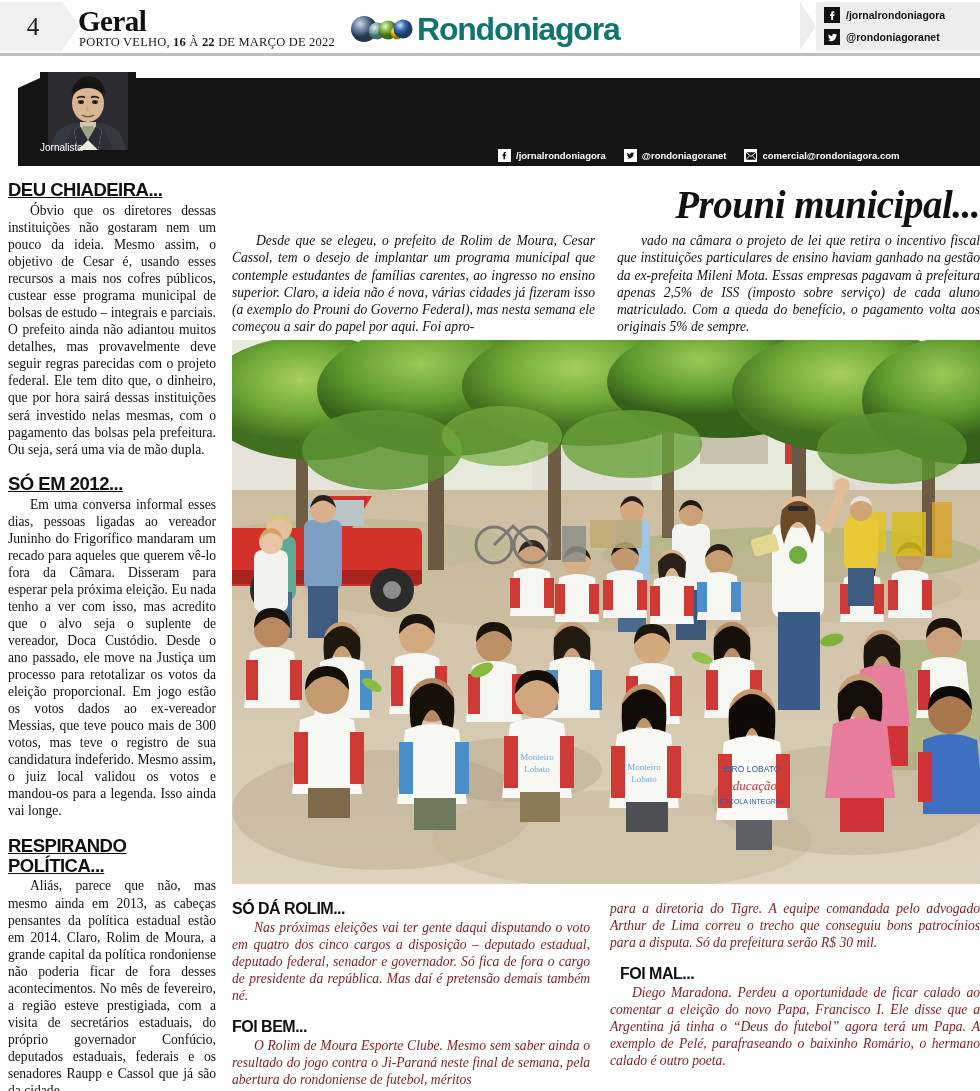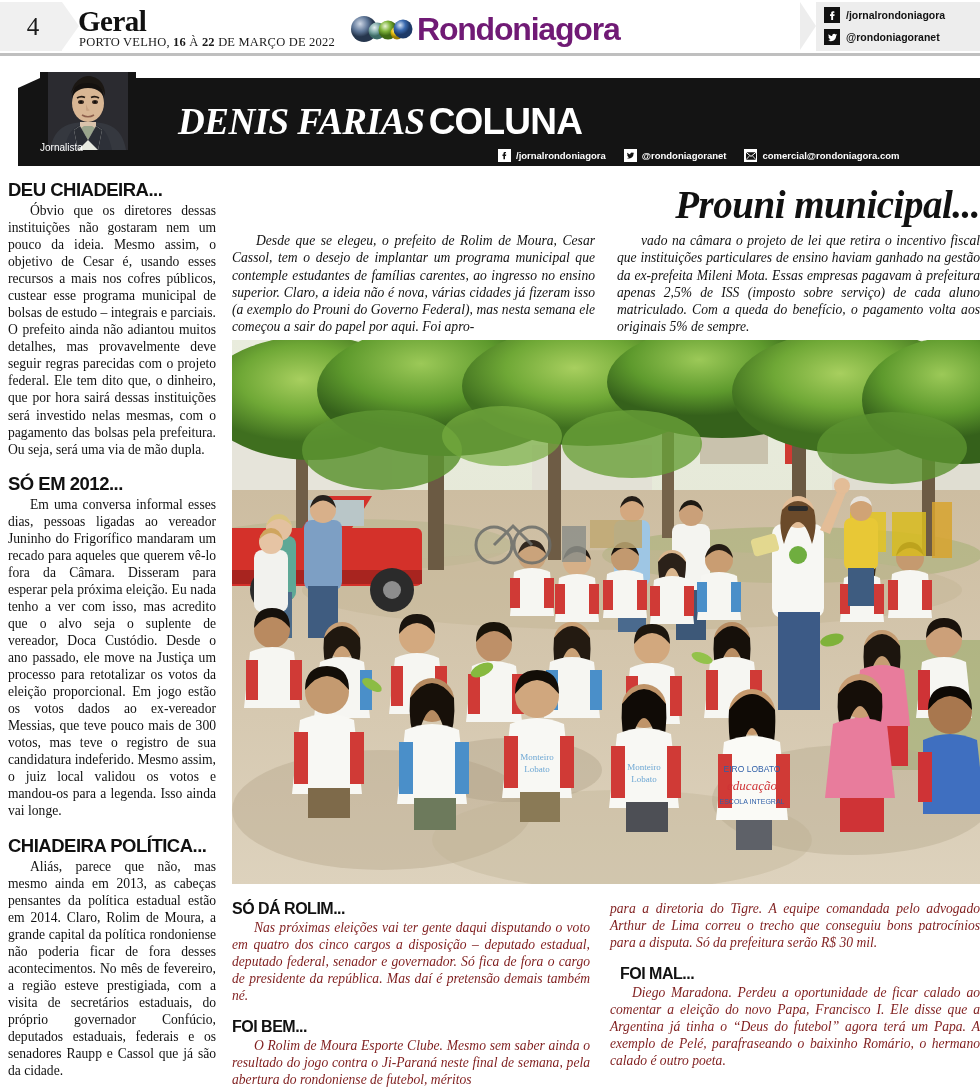--- a/index.html
+++ b/index.html
@@ -79,21 +79,21 @@
     height: 38px;
     display: flex;
     align-items: center;
   }
   .logo-mark { width: 66px; height: 34px; }
   .logo-text {
     font-family: "Liberation Sans", sans-serif;
     font-weight: bold;
     font-size: 32px;
     letter-spacing: -1.2px;
-    color: #701a75;
+    color: #0f766e;
     margin-left: 1px;
   }
 
   .social-divider {
     position: absolute;
     left: 800px; top: 2px;
     width: 0; height: 0;
     border-top: 24.5px solid transparent;
     border-bottom: 24.5px solid transparent;
     border-left: 16px solid #ededed;
@@ -204,20 +204,21 @@
     width: 208px;
   }
   .sec-head {
     font-family: "Liberation Sans", sans-serif;
     font-weight: bold;
     font-size: 18.5px;
     letter-spacing: -0.5px;
     color: #111;
     line-height: 1.08;
     margin-bottom: 2px;
+    text-decoration: underline;
   }
   .sec-body {
     font-family: "Liberation Serif", serif;
     font-size: 13.6px;
     line-height: 1.255;
     color: #111;
     text-align: justify;
     text-indent: 22px;
     hyphens: auto;
   }
@@ -389,24 +390,20 @@
         <ellipse cx="55" cy="30" rx="3" ry="2" fill="#3a2a20"></ellipse>
         <ellipse cx="41" cy="30" rx="1.3" ry="1.3" fill="#15100c"></ellipse>
         <ellipse cx="55" cy="30" rx="1.3" ry="1.3" fill="#15100c"></ellipse>
         <path d="M37 26 q4 -2.5 8 -0.5" stroke="#241a13" stroke-width="1.6" fill="none"></path>
         <path d="M51 25.5 q4 -2 8 0.5" stroke="#241a13" stroke-width="1.6" fill="none"></path>
         <path d="M46 32 q2 6 4 6 q-2 1.5 -4 0.5" fill="#c9a484"></path>
         <path d="M42 43 q6 3.5 12 0" stroke="#8d5f4c" stroke-width="1.6" fill="none"></path>
       </svg>
     </div>
     <div class="banner-role">Jornalista</div>
-    <div class="banner-title">
-      <span class="bt-italic">DENIS FARIAS</span>
-      <span class="bt-roman">COLUNA</span>
-    </div>
     <div class="banner-contacts">
       <span class="contact-item">
         <span class="contact-icon">
           <svg width="9" height="9" viewBox="0 0 11 11">
               <path d="M7.2 1.2H5.9C4.8 1.2 4.2 1.9 4.2 3v1.3H3v1.8h1.2V10h1.9V6.1h1.3l0.2-1.8H6.1V3.3c0-0.4 0.1-0.6 0.6-0.6h0.8z" fill="#141414"></path>
             </svg>
         </span>
         <span class="contact-text">/jornalrondoniagora</span>
       </span>
       <span class="contact-item">
@@ -433,21 +430,21 @@
   <div class="col-left">
     <div class="sec-block">
       <div class="sec-head">DEU CHIADEIRA...</div>
       <div class="sec-body">Óbvio que os diretores dessas instituições não gostaram nem um pouco da ideia. Mesmo assim, o objetivo de Cesar é, usando esses recursos a mais nos cofres públicos, custear esse programa municipal de bolsas de estudo – integrais e parciais. O prefeito ainda não adiantou muitos detalhes, mas provavelmente deve seguir regras parecidas com o projeto federal. Ele tem dito que, o dinheiro, que por hora sairá dessas instituições será investido nelas mesmas, com o pagamento das bolsas pela prefeitura. Ou seja, será uma via de mão dupla.</div>
     </div>
     <div class="sec-block">
       <div class="sec-head">SÓ EM 2012...</div>
       <div class="sec-body">Em uma conversa informal esses dias, pessoas ligadas ao vereador Juninho do Frigorífico mandaram um recado para aqueles que querem vê-lo fora da Câmara. Disseram para esperar pela próxima eleição. Eu nada tenho a ver com isso, mas acredito que o alvo seja o suplente de vereador, Doca Custódio. Desde o ano passado, ele move na Justiça um processo para retotalizar os votos da eleição proporcional. Em jogo estão os votos dados ao ex-vereador Messias, que teve pouco mais de 300 votos, mas teve o registro de sua candidatura indeferido. Mesmo assim, o juiz local validou os votos e mandou-os para a legenda. Isso ainda vai longe.</div>
     </div>
     <div class="sec-block">
-      <div class="sec-head">CHIADEIRA POLÍTICA...</div>
+      <div class="sec-head">RESPIRANDO POLÍTICA...</div>
       <div class="sec-body">Aliás, parece que não, mas mesmo ainda em 2013, as cabeças pensantes da política estadual estão em 2014. Claro, Rolim de Moura, a grande capital da política rondoniense não poderia ficar de fora desses acontecimentos. No mês de fevereiro, a região esteve prestigiada, com a visita de secretários estaduais, do próprio governador Confúcio, deputados estaduais, federais e os senadores Raupp e Cassol que já são da cidade.</div>
     </div>
   </div>
 
   <div class="headline">Prouni municipal...</div>
 
   <div class="lead">
     <p>Desde que se elegeu, o prefeito de Rolim de Moura, Cesar Cassol, tem o desejo de implantar um programa municipal que contemple estudantes de famílias carentes, ao ingresso no ensino superior. Claro, a ideia não é nova, várias cidades já fizeram isso (a exemplo do Prouni do Governo Federal), mas nesta semana ele começou a sair do papel por aqui. Foi apro-</p>
     <p>vado na câmara o projeto de lei que retira o incentivo fiscal que instituições particulares de ensino haviam ganhado na gestão da ex-prefeita Mileni Mota. Essas empresas pagavam à prefeitura apenas 2,5% de ISS (imposto sobre serviço) de cada aluno matriculado. Com a queda do benefício, o pagamento volta aos originais 5% de sempre.</p>
   </div>

